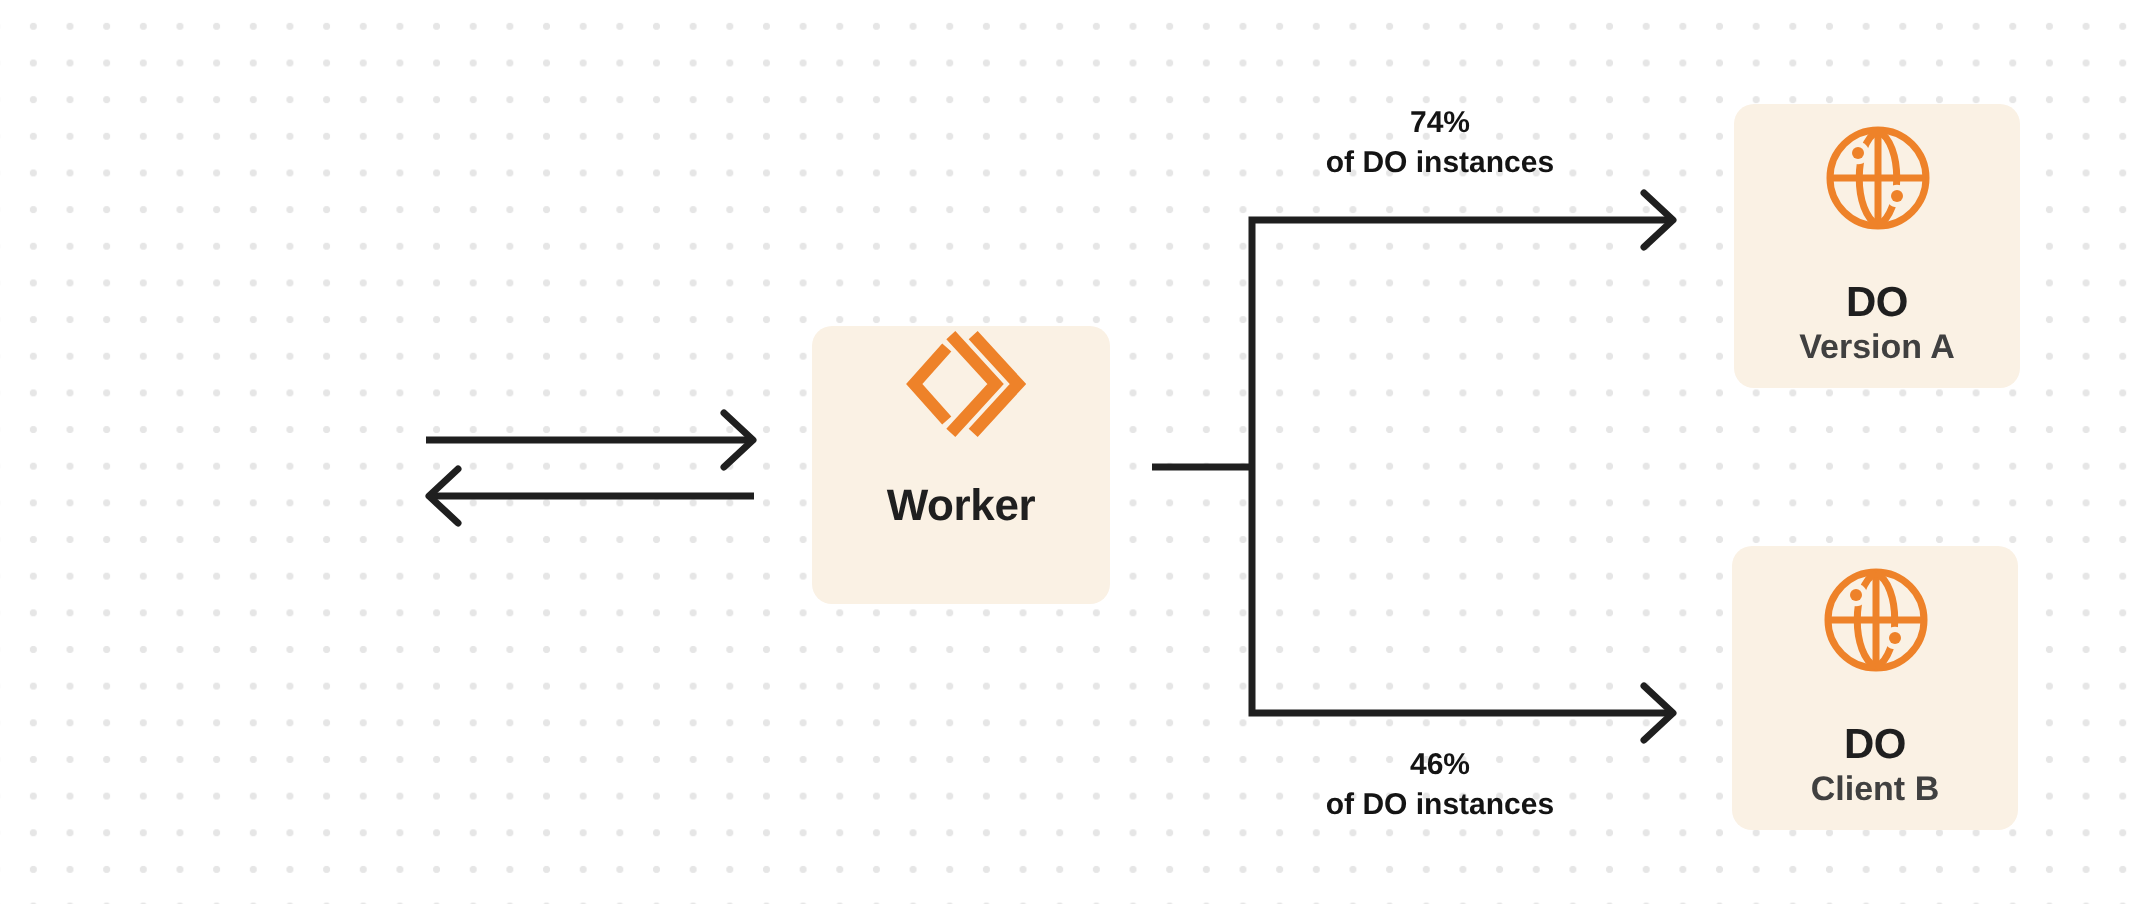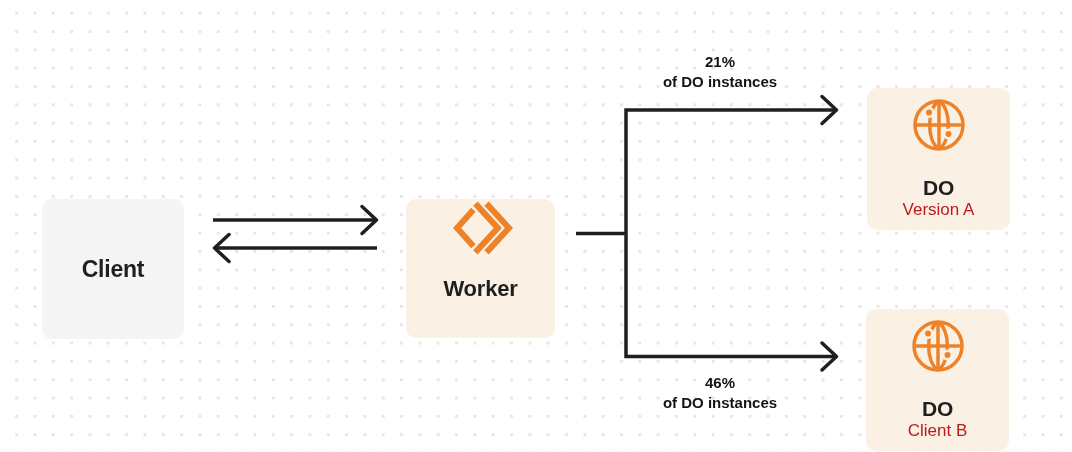--- a/index.html
+++ b/index.html
@@ -30,21 +30,20 @@
     stroke-width: 3.5;
   }
   .wire.sharp { stroke-linecap: butt; stroke-linejoin: miter; }
   .wire.head  { stroke-linecap: round; stroke-linejoin: round; }
   .node {
     position: absolute;
     border-radius: 10px;
     display: flex;
     flex-direction: column;
     align-items: center;
-    margin-top: 36px;
   }
   .node-client {
     left: 42px; top: 163px;
     width: 142px; height: 140px;
     background: var(--box-gray, #F5F5F6);
     justify-content: center;
   }
   .client-label {
     font-size: 23px; font-weight: 700; letter-spacing: -0.2px;
   }
@@ -62,21 +61,21 @@
     background: var(--box-cream, #FAF1E4);
     padding-top: 11px;
   }
   .node-do-a { left: 867px; top: 52px; }
   .node-do-b { left: 866px; top: 273px; }
   .do-title {
     margin-top: 26px;
     font-size: 21px; font-weight: 700; line-height: 22px; letter-spacing: -0.2px;
   }
   .do-sub {
-    font-size: 17px; font-weight: 400; line-height: 21px; color: #b91c1c;
+    font-size: 17px; font-weight: 700; line-height: 21px; color: #404040;
   }
   .split-label {
     position: absolute;
     width: 200px;
     text-align: center;
     font-size: 15px; font-weight: 700; line-height: 20px;
     color: #141414;
   }
   .split-label-top { left: 620px; top: 52px; }
   .split-label-bottom { left: 620px; top: 373px; }
@@ -102,23 +101,20 @@
     <path class="wire sharp" d="M377,248 H217"></path>
     <path class="wire head" d="M229,234.5 L214.5,248 L229,261.5"></path>
 
     <path class="wire sharp" d="M576,233.5 H627"></path>
 
     <path class="wire sharp" d="M834,110 L626,110 L626,356.5 L834,356.5"></path>
     <path class="wire head" d="M822,96.5 L836.5,110 L822,123.5"></path>
     <path class="wire head" d="M822,343 L836.5,356.5 L822,370"></path>
   </svg>
 
-  <div class="node node-client">
-    <span class="client-label">Client</span>
-  </div>
 
   <div class="node node-worker">
     <svg width="64" height="58" viewBox="0 0 63 56">
       <path class="icon-stroke" stroke-width="6" d="M24,10 L8,28 L24,46"></path>
       <path class="icon-stroke" stroke-width="6" d="M26,4 L48,28 L26,52"></path>
       <path class="icon-stroke" stroke-width="6" d="M37,4 L59,28 L37,52"></path>
     </svg>
     <span class="worker-label">Worker</span>
   </div>
 
@@ -148,21 +144,21 @@
       <circle class="globe-gap" cx="16" cy="13.5" r="5.6"></circle>
       <circle class="globe-dot" cx="16" cy="13.5" r="3"></circle>
       <circle class="globe-gap" cx="35.5" cy="35" r="5.6"></circle>
       <circle class="globe-dot" cx="35.5" cy="35" r="3"></circle>
     </svg>
     <span class="do-title">DO</span>
     <span class="do-sub">Client B</span>
   </div>
 
   <div class="split-label split-label-top">
-    <div>21%</div>
+    <div>74%</div>
     <div>of DO instances</div>
   </div>
   <div class="split-label split-label-bottom">
     <div>46%</div>
     <div>of DO instances</div>
   </div>
 
 </div>
 
 </body></html>

